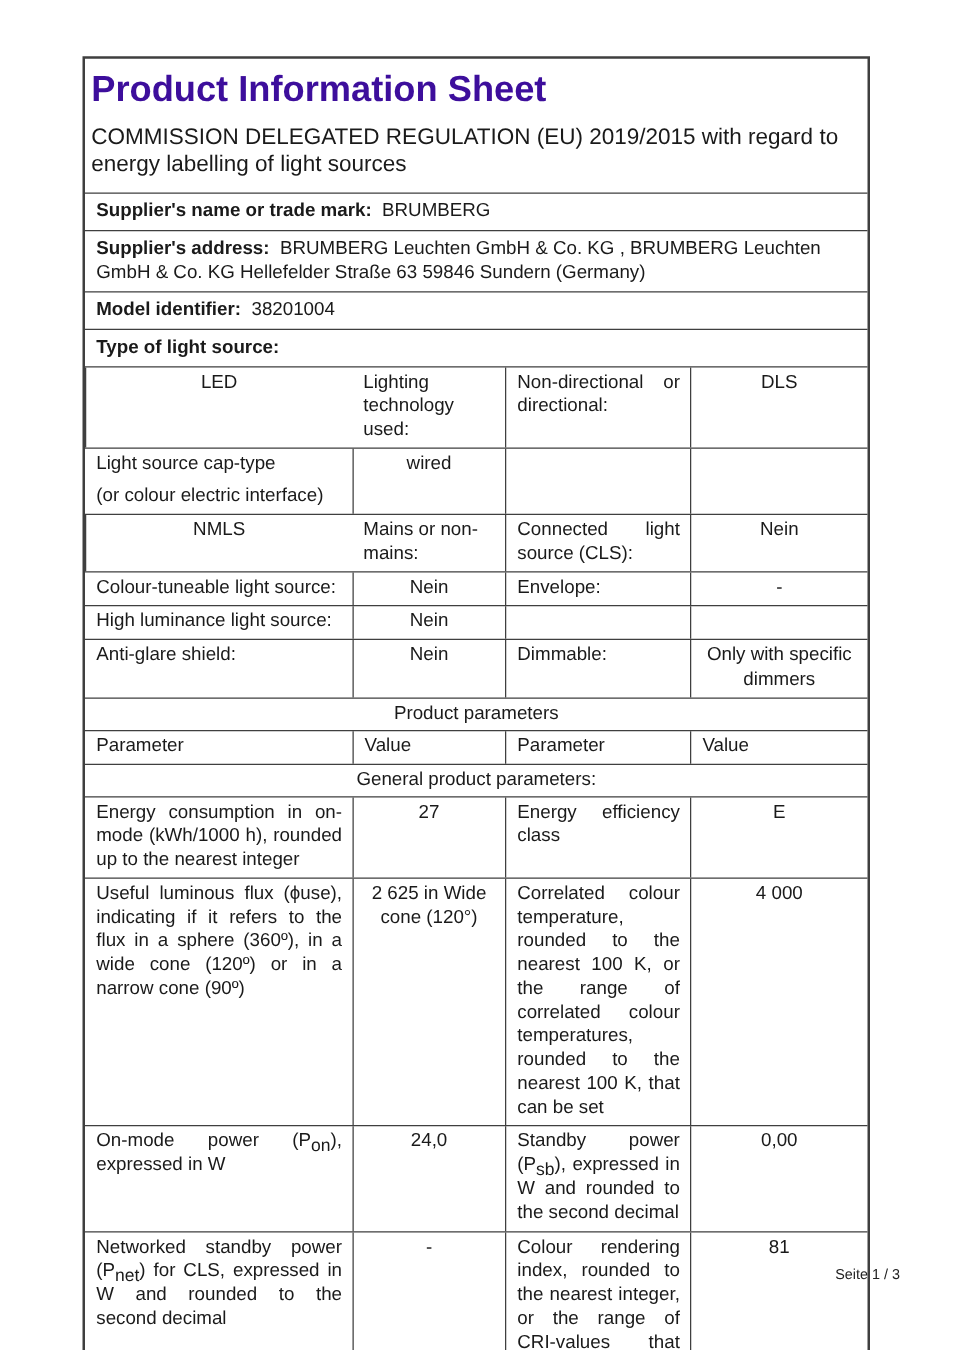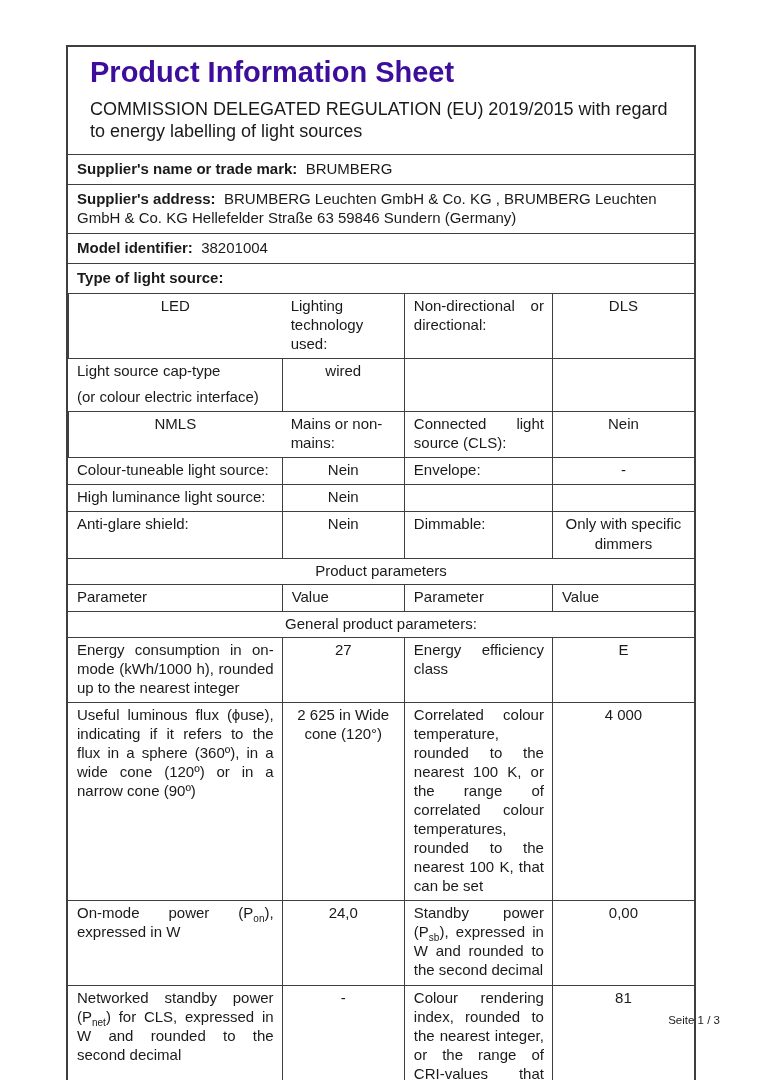--- a/index.html
+++ b/index.html
@@ -5,34 +5,34 @@
   * { box-sizing: border-box; margin: 0; padding: 0; }
   body { background: #ffffff; font-family: "Liberation Sans", sans-serif; color: #1a1a1a; }
   .canvas { position: relative; width: 764px; height: 1080px; background: #ffffff; overflow: hidden; }
   .sheet {
     position: absolute; left: 66px; top: 45px; width: 630px;
     border: 2px solid #3f3f3f;
     font-size: 15px; line-height: 1.27;
   }
   .row { border-top: 1.5px solid #3f3f3f; }
   .row:first-child { border-top: none; }
-  .title-block { padding: 7px 9px 11px 22px; }
+  .title-block { padding: 7px 9px 11px 5px; }
   .doc-title { color: #3d0e9c; font-size: 29px; font-weight: bold; letter-spacing: 0px; margin-bottom: 7px; }
   .regulation { font-size: 18px; line-height: 1.25; }
   .info { padding: 4px 9px 6px 9px; }
   .info b { font-weight: bold; }
   .grid4 { display: grid; grid-template-columns: 215fr 123fr 149fr 143fr; }
   .cell { padding: 2px 8px 5px 9px; }
   .cell.c2, .cell.c3, .cell.c4 { border-left: 1.5px solid #3f3f3f; }
   .cell.val { text-align: center; padding: 2px 4px 5px 4px; }
   .cell.just { text-align: justify; }
   .line2 { margin-top: 7px; }
   .sec-head { text-align: center; font-weight: normal; padding: 2px 8px 4px 8px; }
   .footer { margin-top: 16px; text-align: right; font-size: 11.5px; color: #222222; padding-right: 2px; }
-  sub { font-size: 10px; line-height: 0; }
+  sub { font-size: 14px; line-height: 0; }
 </style>
 </head>
 <body>
 
 <div class="canvas">
   <div class="sheet">
 
     <div class="row title-block">
       <div class="doc-title">Product Information Sheet</div>
       <div class="regulation">COMMISSION DELEGATED REGULATION (EU) 2019/2015 with regard to energy labelling of light sources</div>

